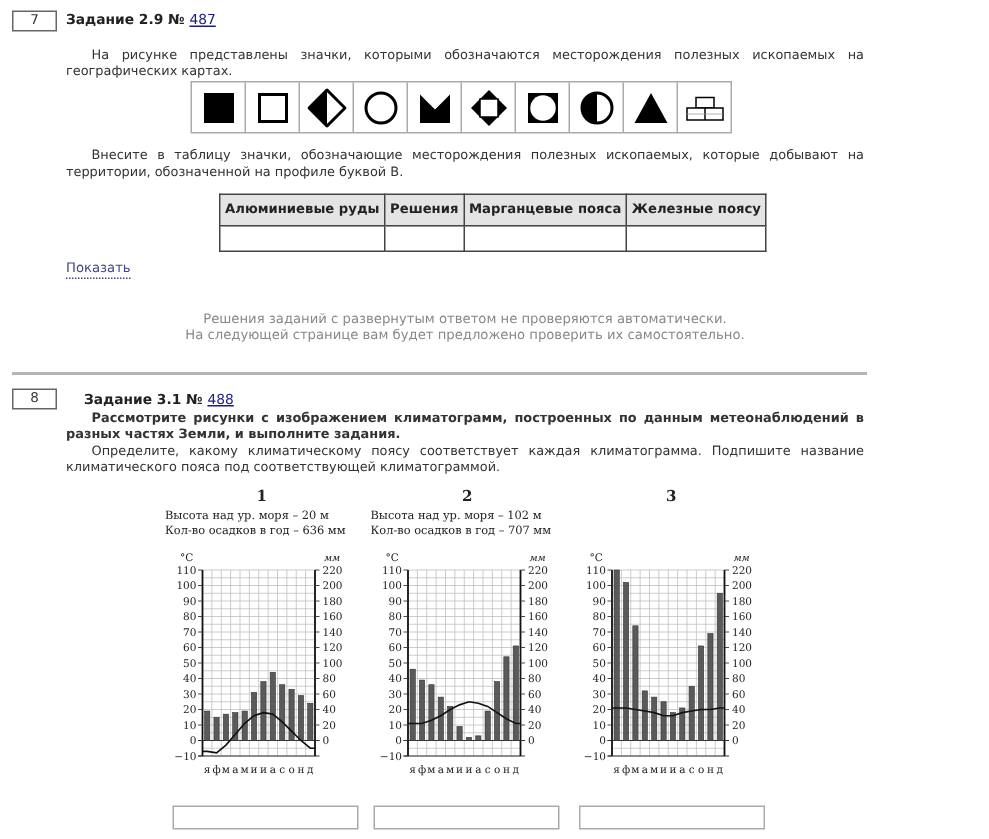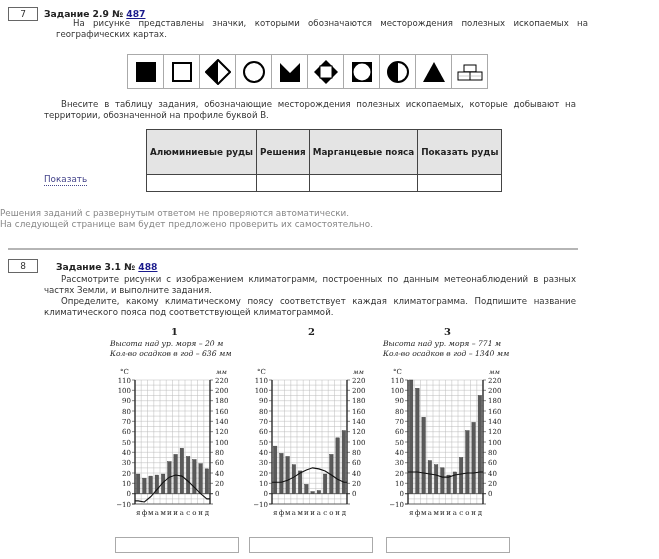--- a/index.html
+++ b/index.html
@@ -1,45 +1,45 @@
 <!DOCTYPE html>
 <html><head>
 <meta charset="utf-8">
 <style>
   html, body { margin: 0; padding: 0; background: #ffffff; }
   body { width: 659px; height: 559px; overflow: hidden; position: relative;
          font-family: "DejaVu Sans", sans-serif; font-size: 8.6px; color: #333; }
   .numbox { position: absolute; width: 28px; height: 12px; border: 1px solid #666;
             text-align: center; font-size: 9px; line-height: 12px; color: #333; background:#fff; }
   .task-title { position: absolute; font-weight: bold; font-size: 9.2px; color: #222; }
-  .task-title a { color: #1a1a8c; text-decoration: underline; font-weight: bold; }
+  .task-title a { color: #1a1a8c; text-decoration: underline; font-weight: normal; }
   .para { position: absolute; left: 44px; width: 532px; line-height: 10.5px; text-align: justify; color:#333; }
   .indent { text-indent: 17px; }
   .symbols { position: absolute; left: 127px; top: 54px; display: flex; border: 1px solid #aaa; }
   .sym { width: 35px; height: 33px; border-right: 1px solid #aaa; display: flex; align-items: center; justify-content: center; }
   .sym:last-child { border-right: none; }
   table.ores { position: absolute; left: 146px; top: 129px; border-collapse: collapse; font-size: 8.8px; }
-  table.ores th { background: #e4e4e4; border: 1px solid #444; padding: 16px 3px; font-weight: bold; color: #222; white-space: nowrap; height: 12px; }
+  table.ores th { background: #e4e4e4; border: 1px solid #444; padding: 4px 3px; font-weight: bold; color: #222; white-space: nowrap; height: 12px; }
   table.ores td { border: 1px solid #444; height: 14px; }
   .show-link { position: absolute; left: 44px; top: 174px; color: #44448a; border-bottom: 1px dotted #44448a; font-size: 8.8px; line-height: 11px; }
-  .note { position: absolute; left: 0; width: 620px; color: #888; font-size: 8.8px; line-height: 11px; }
+  .note { position: absolute; left: 0; width: 620px; text-align: center; color: #888; font-size: 8.8px; line-height: 11px; }
   .divider { position: absolute; left: 8px; top: 248px; width: 570px; height: 2px; background: #b5b5b5; }
   .climo { position: absolute; font-family: "DejaVu Serif", serif; color: #222; }
   .climo .cnum { position: absolute; font-weight: bold; font-size: 10px; }
-  .climo .info { position: absolute; font-style: italic; font-size: 7.6px; line-height: 10px; white-space: nowrap; }
+  .climo .info { position: absolute; font-size: 7.6px; line-height: 10px; white-space: nowrap; }
   .answer-box { position: absolute; top: 537px; width: 118px; height: 12px; border: 1px solid #aaa; background:#fff; }
 </style>
 </head>
 <body>
 
 <div class="numbox" style="left:8px; top:7px;">7</div>
 <div class="task-title" style="left:44px; top:8px;">
   <span>Задание 2.9 № </span><a href="#">487</a>
 </div>
-<div class="para indent" style="top:18px;margin-left:12px;">На рисунке представлены значки, которыми обозначаются месторождения полезных ископаемых на географических картах.</div>
+<div class="para indent" style="top:32px;">На рисунке представлены значки, которыми обозначаются месторождения полезных ископаемых на географических картах.</div>
 
 <div class="symbols">
   <div class="sym">
     <svg width="22" height="22">
         <rect x="1" y="1" width="20" height="20" fill="#000"></rect>
       </svg>
   </div>
   <div class="sym">
     <svg width="22" height="22">
         <rect x="2" y="2" width="18" height="18" fill="none" stroke="#000" stroke-width="2"></rect>
@@ -87,29 +87,29 @@
   <div class="sym">
     <svg width="28" height="20">
         <rect x="8" y="3" width="12" height="7" fill="#fff" stroke="#000" stroke-width="1"></rect>
         <rect x="2" y="10" width="24" height="8" fill="#fff" stroke="#000" stroke-width="1"></rect>
         <line x1="14" y1="10" x2="14" y2="18" stroke="#000" stroke-width="1"></line>
         <line x1="2" y1="14" x2="26" y2="14" stroke="#999" stroke-width="0.5"></line>
       </svg>
   </div>
 </div>
 
-<div class="para indent" style="top:99px;">Внесите в таблицу задания, обозначающие месторождения полезных ископаемых, которые добывают на территории, обозначенной на профиле буквой В.</div>
+<div class="para indent" style="top:99px;">Внесите в таблицу значки, обозначающие месторождения полезных ископаемых, которые добывают на территории, обозначенной на профиле буквой В.</div>
 
 <table class="ores">
   <tbody>
       <tr>
     <th>Алюминиевые руды</th>
     <th>Решения</th>
     <th>Марганцевые пояса</th>
-    <th>Показать руды</th>
+    <th>Железные поясу</th>
   </tr>
   <tr>
     <td></td>
     <td></td>
     <td></td>
     <td></td>
   </tr>
 </tbody>
   </table>
 
@@ -117,21 +117,21 @@
 
 <div class="note" style="top:208px;">Решения заданий с развернутым ответом не проверяются автоматически.</div>
 <div class="note" style="top:219px;">На следующей странице вам будет предложено проверить их самостоятельно.</div>
 
 <div class="divider"></div>
 
 <div class="numbox" style="left:8px; top:259px;">8</div>
 <div class="task-title" style="left:56px; top:261px;">
   <span>Задание 3.1 № </span><a href="#">488</a>
 </div>
-<div class="para indent" style="top:274px;">Рассмотрите рисунки с изображением климатограмм, построенных по данным метеонаблюдений в разных частях Земли, и выполните задания.</div>
+<div class="para indent" style="top:274px;font-weight:bold;">Рассмотрите рисунки с изображением климатограмм, построенных по данным метеонаблюдений в разных частях Земли, и выполните задания.</div>
 <div class="para indent" style="top:296px;">Определите, какому климатическому поясу соответствует каждая климатограмма. Подпишите название климатического пояса под соответствующей климатограммой.</div>
 
 <div id="climos">
     <div class="climo" style="left: 108px; top: 324px; width: 135px; height: 200px;">
       <div class="cnum" style="left: 63px; top: 2px;">1</div>
       <div class="info" style="left: 2px; top: 15px;">
         <div>Высота над ур. моря – 20 м</div>
         <div>Кол-во осадков в год – 636 мм</div>
       </div>
       <svg width="135" height="160" style="position: absolute; left: 0px; top: 40px;">
@@ -251,20 +251,24 @@
         <text x="67.625" y="151" font-size="7" text-anchor="middle" font-family="DejaVu Serif, serif" fill="#222">и</text>
         <text x="73.875" y="151" font-size="7" text-anchor="middle" font-family="DejaVu Serif, serif" fill="#222">а</text>
         <text x="80.125" y="151" font-size="7" text-anchor="middle" font-family="DejaVu Serif, serif" fill="#222">с</text>
         <text x="86.375" y="151" font-size="7" text-anchor="middle" font-family="DejaVu Serif, serif" fill="#222">о</text>
         <text x="92.625" y="151" font-size="7" text-anchor="middle" font-family="DejaVu Serif, serif" fill="#222">н</text>
         <text x="98.875" y="151" font-size="7" text-anchor="middle" font-family="DejaVu Serif, serif" fill="#222">д</text>
       </svg>
     </div>
     <div class="climo" style="left: 245px; top: 324px; width: 135px; height: 200px;">
       <div class="cnum" style="left: 63px; top: 2px;">2</div>
+      <div class="info" style="left: 2px; top: 15px;">
+        <div>Высота над ур. моря – 102 м</div>
+        <div>Кол-во осадков в год – 707 мм</div>
+      </div>
       <svg width="135" height="160" style="position: absolute; left: 0px; top: 40px;">
         <text x="12" y="10" font-size="7" font-family="DejaVu Serif, serif" fill="#222">°C</text>
         <text x="108" y="10" font-size="6.5" font-style="italic" font-family="DejaVu Serif, serif" fill="#222">мм</text>
         <line x1="27" y1="140" x2="102" y2="140" stroke="#bbb" stroke-width="0.5"></line>
         <line x1="27" y1="134.83333333333334" x2="102" y2="134.83333333333334" stroke="#bbb" stroke-width="0.5"></line>
         <line x1="27" y1="129.66666666666666" x2="102" y2="129.66666666666666" stroke="#bbb" stroke-width="0.5"></line>
         <line x1="27" y1="124.5" x2="102" y2="124.5" stroke="#bbb" stroke-width="0.5"></line>
         <line x1="27" y1="119.33333333333334" x2="102" y2="119.33333333333334" stroke="#bbb" stroke-width="0.5"></line>
         <line x1="27" y1="114.16666666666666" x2="102" y2="114.16666666666666" stroke="#bbb" stroke-width="0.5"></line>
         <line x1="27" y1="109" x2="102" y2="109" stroke="#bbb" stroke-width="0.5"></line>
@@ -375,24 +379,20 @@
         <text x="67.625" y="151" font-size="7" text-anchor="middle" font-family="DejaVu Serif, serif" fill="#222">и</text>
         <text x="73.875" y="151" font-size="7" text-anchor="middle" font-family="DejaVu Serif, serif" fill="#222">а</text>
         <text x="80.125" y="151" font-size="7" text-anchor="middle" font-family="DejaVu Serif, serif" fill="#222">с</text>
         <text x="86.375" y="151" font-size="7" text-anchor="middle" font-family="DejaVu Serif, serif" fill="#222">о</text>
         <text x="92.625" y="151" font-size="7" text-anchor="middle" font-family="DejaVu Serif, serif" fill="#222">н</text>
         <text x="98.875" y="151" font-size="7" text-anchor="middle" font-family="DejaVu Serif, serif" fill="#222">д</text>
       </svg>
     </div>
     <div class="climo" style="left: 381px; top: 324px; width: 135px; height: 200px;">
       <div class="cnum" style="left: 63px; top: 2px;">3</div>
-      <div class="info" style="left: 2px; top: 15px;">
-        <div>Высота над ур. моря – 771 м</div>
-        <div>Кол-во осадков в год – 1340 мм</div>
-      </div>
       <svg width="135" height="160" style="position: absolute; left: 0px; top: 40px;">
         <text x="12" y="10" font-size="7" font-family="DejaVu Serif, serif" fill="#222">°C</text>
         <text x="108" y="10" font-size="6.5" font-style="italic" font-family="DejaVu Serif, serif" fill="#222">мм</text>
         <line x1="27" y1="140" x2="102" y2="140" stroke="#bbb" stroke-width="0.5"></line>
         <line x1="27" y1="134.83333333333334" x2="102" y2="134.83333333333334" stroke="#bbb" stroke-width="0.5"></line>
         <line x1="27" y1="129.66666666666666" x2="102" y2="129.66666666666666" stroke="#bbb" stroke-width="0.5"></line>
         <line x1="27" y1="124.5" x2="102" y2="124.5" stroke="#bbb" stroke-width="0.5"></line>
         <line x1="27" y1="119.33333333333334" x2="102" y2="119.33333333333334" stroke="#bbb" stroke-width="0.5"></line>
         <line x1="27" y1="114.16666666666666" x2="102" y2="114.16666666666666" stroke="#bbb" stroke-width="0.5"></line>
         <line x1="27" y1="109" x2="102" y2="109" stroke="#bbb" stroke-width="0.5"></line>

